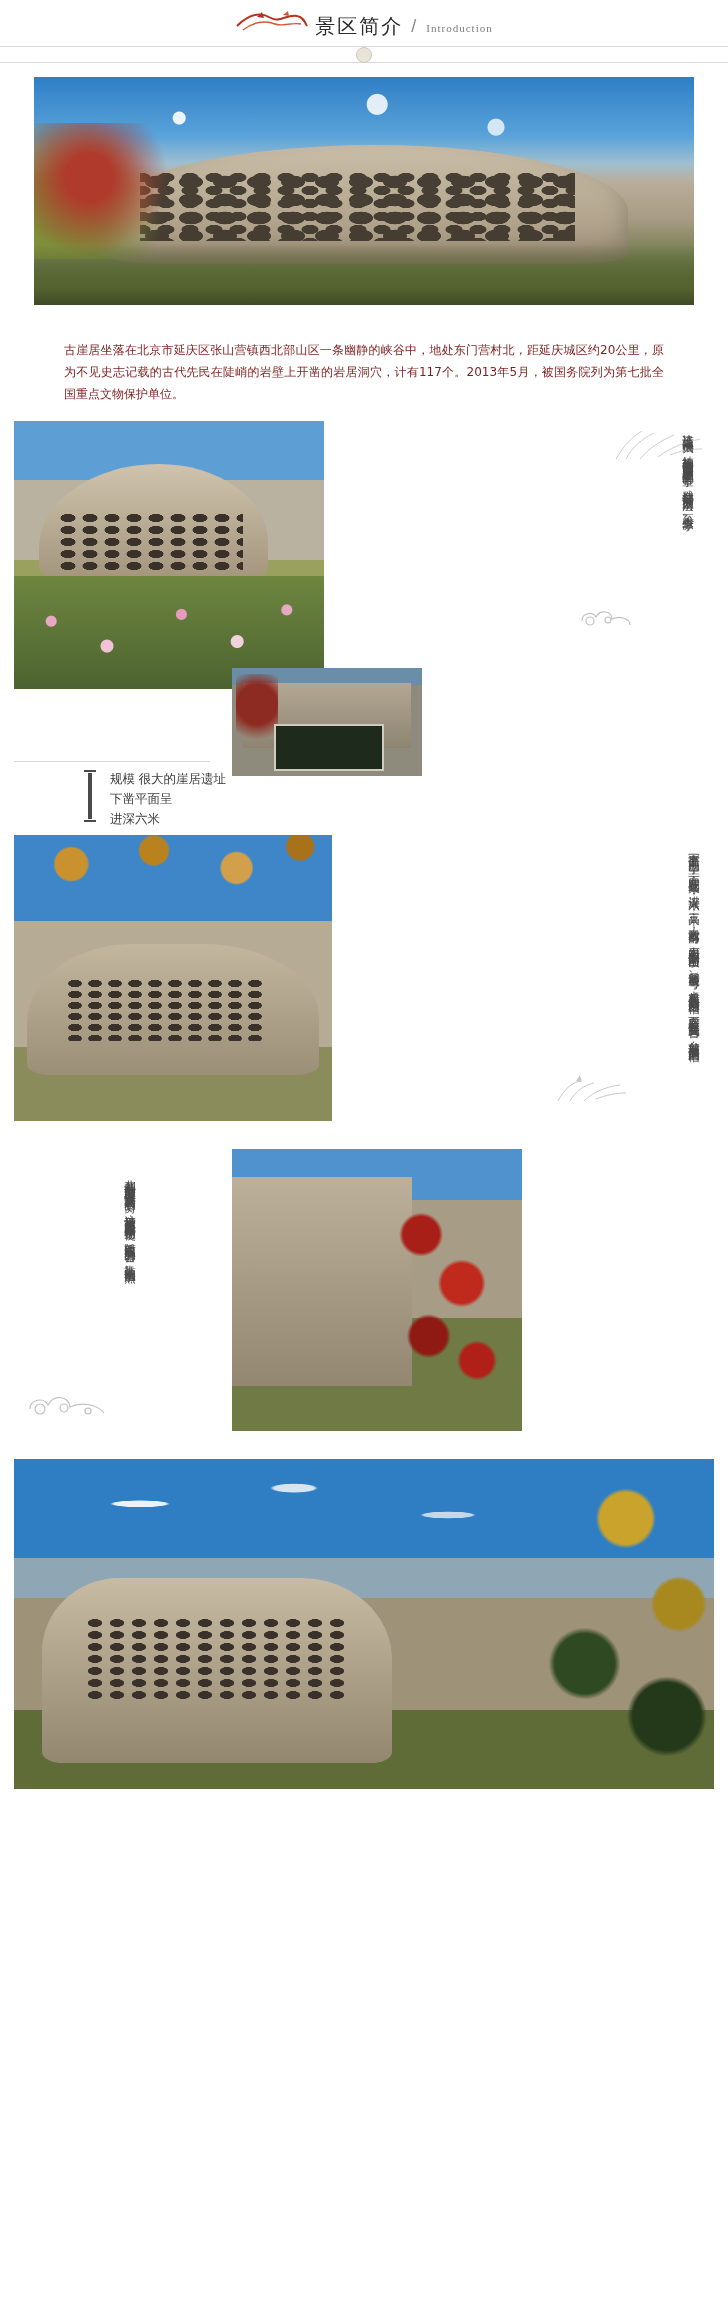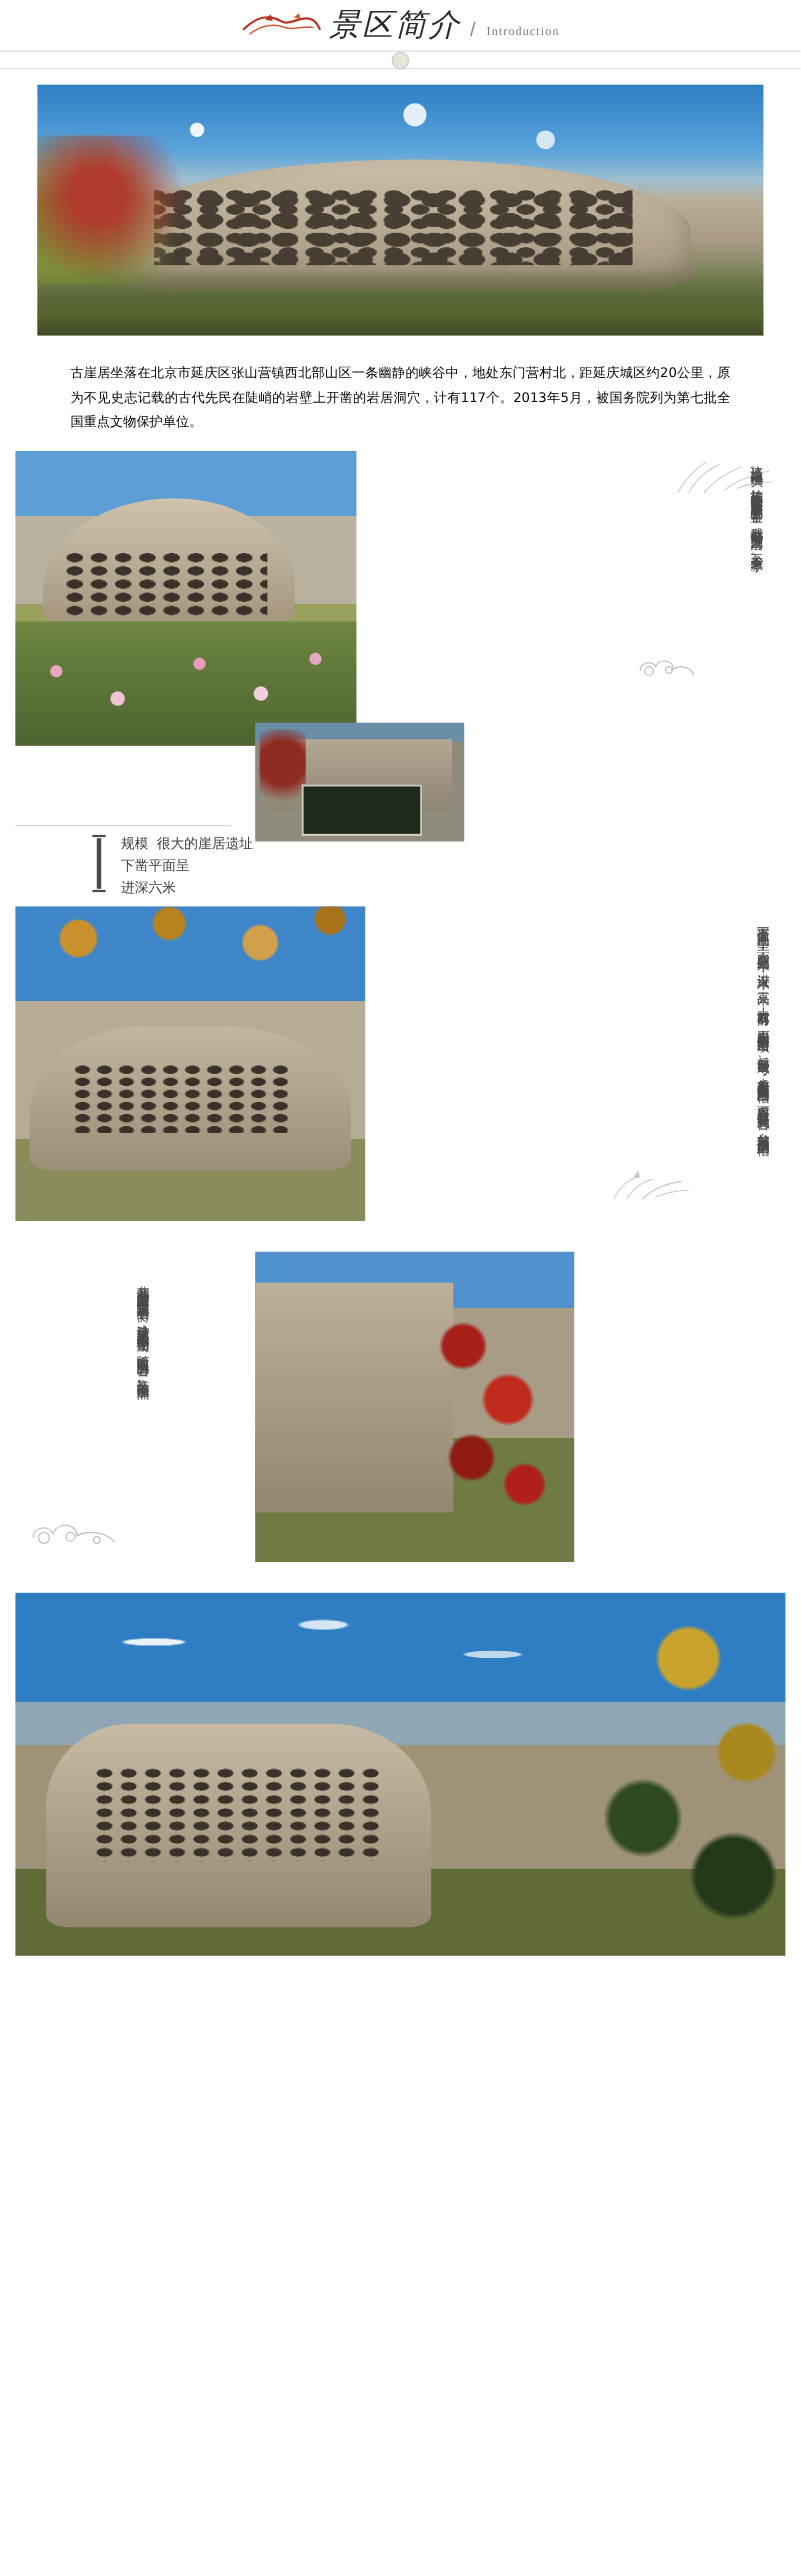--- a/index.html
+++ b/index.html
@@ -35,25 +35,24 @@
     gap: 6px;
   }
   .header-orn {
     width: 74px;
     height: 26px;
     position: relative;
     top: -2px;
   }
   .header-title-cn {
     font-family: "DejaVu Serif", serif;
-    font-size: 28px;
+    font-size: 20px;
     letter-spacing: 2px;
     color: #2b2b2b;
     line-height: 1;
-    font-style: italic;
   }
   .header-slash {
     font-size: 18px;
     color: #8a8a8a;
     line-height: 1;
     margin: 0 4px 1px 2px;
   }
   .header-title-en {
     font-family: "Liberation Serif", serif;
     font-size: 11px;
@@ -143,24 +142,24 @@
   .hero .ground {
     position: absolute;
     left: 0; right: 0; bottom: 0;
     height: 26%;
     background: linear-gradient(to bottom, rgba(110,122,75,0.1), #55632f 70%, #3f4a26 100%);
   }
 
   
   .intro {
     width: 600px;
-    margin: 23px auto 0 auto;
+    margin: 34px auto 0 auto;
     font-size: 12px;
     line-height: 22px;
-    color: #000000;
+    color: #7f1d1d;
     text-align: justify;
     font-family: "DejaVu Sans", sans-serif;
   }
 
   
   .sec2 {
     position: relative;
     height: 330px;
     margin-top: 16px;
   }
@@ -296,21 +295,21 @@
   }
   .caption-row .bar:before { top: -3px; }
   .caption-row .bar:after { bottom: -3px; }
   .caption-row .txt {
     position: absolute;
     left: 110px;
     top: 8px;
     font-size: 12.5px;
     line-height: 20px;
     color: #3c3c3c;
-    font-family: Liberation Mono, monospace;
+    font-family: Liberation Sans, sans-serif;
   }
 
   
   .sec3 {
     position: relative;
     height: 300px;
     margin-top: 4px;
   }
   .sec3 .photo3 {
     position: absolute;

